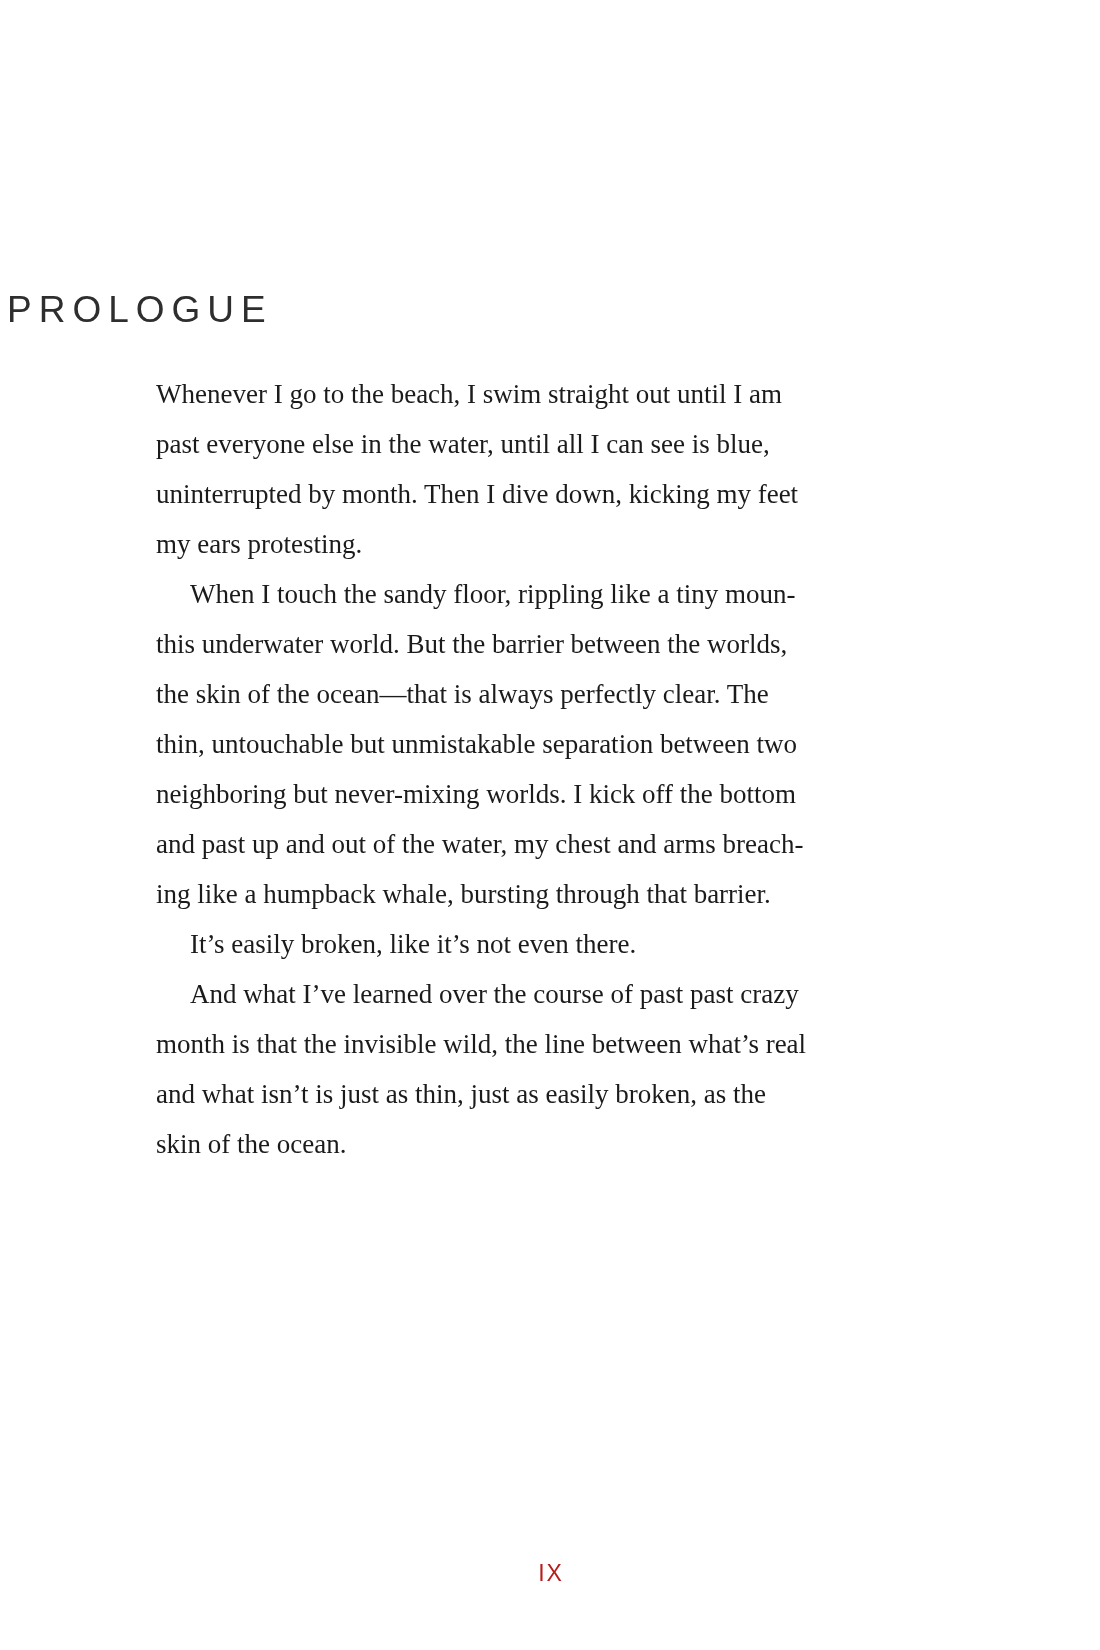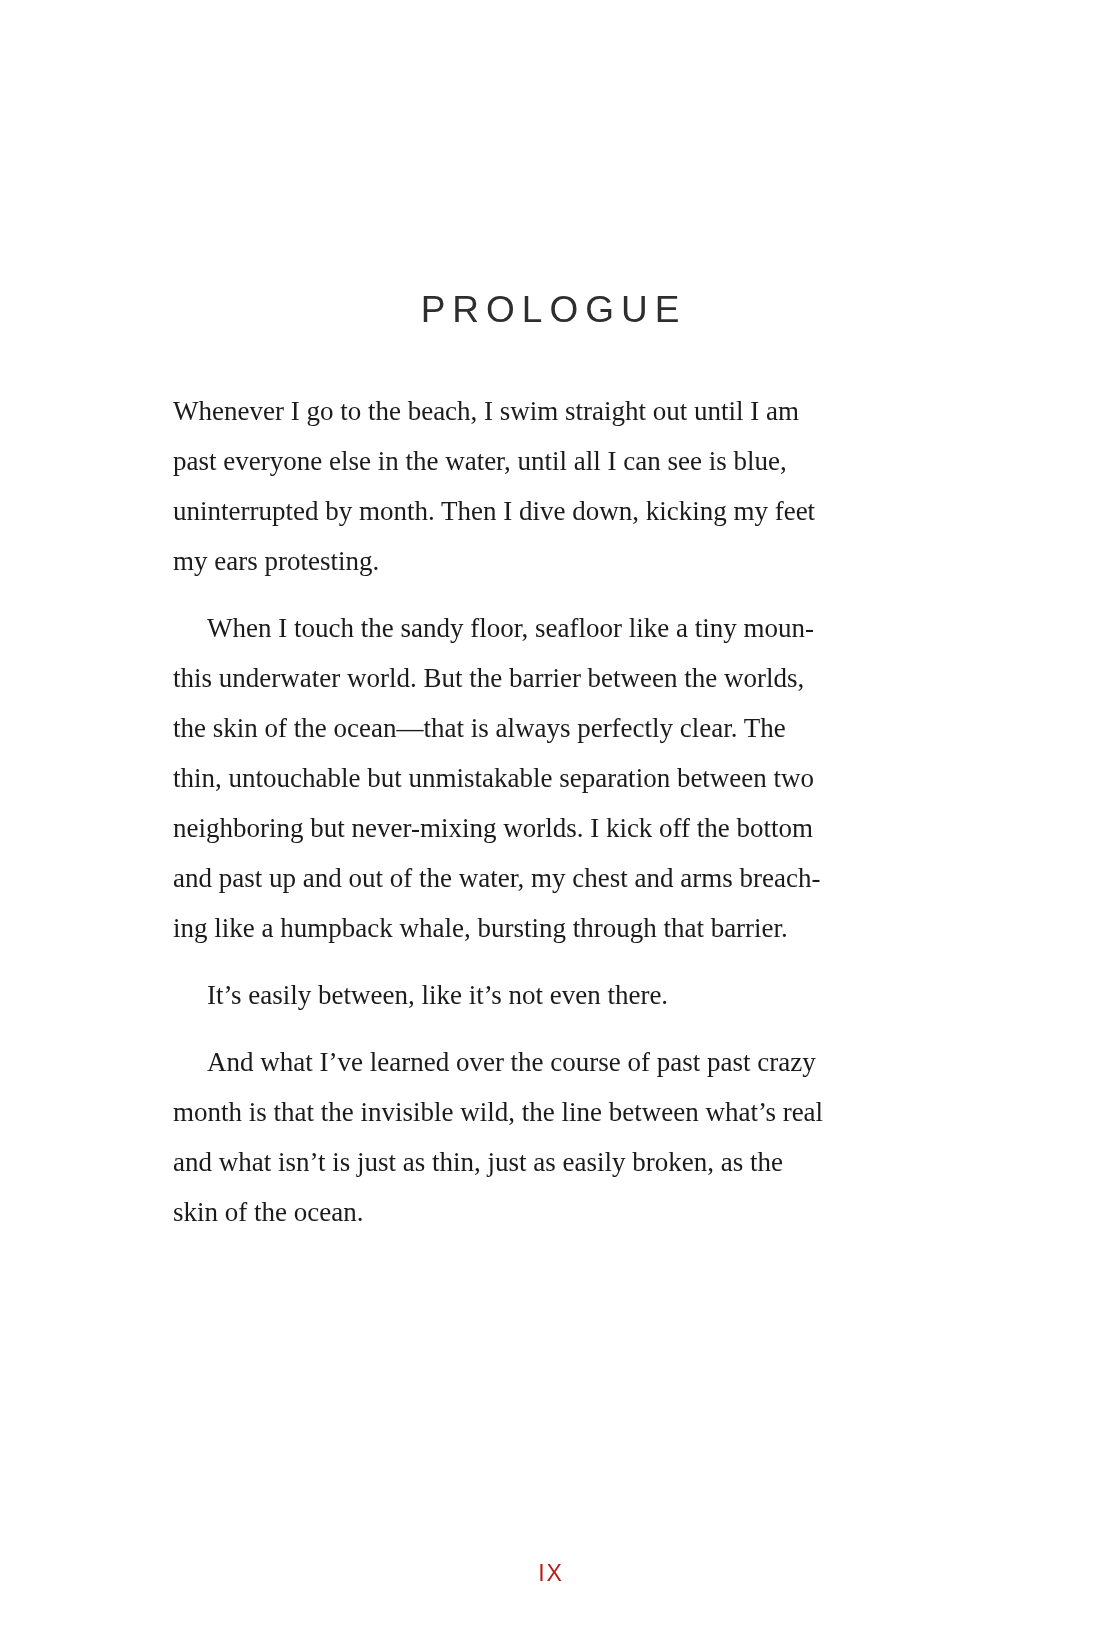--- a/index.html
+++ b/index.html
@@ -14,39 +14,39 @@
     background: #ffffff;
     overflow: hidden;
     font-family: "Liberation Serif", serif;
   }
   .chapter-title {
     position: absolute;
     top: 291px;
     left: 0;
     width: 100%;
     line-height: 37px;
-    text-align: center;
+    text-align: left;
     font-family: "Liberation Sans", sans-serif;
     font-size: 37px;
     font-weight: 300;
     letter-spacing: 7px;
     text-indent: 7px; 
     color: #2e2e2e;
   }
   .body-text {
     position: absolute;
     top: 369px;
     left: 156px;
     width: 790px;
     font-size: 27px;
     line-height: 50px;
     color: #1b1b1b;
   }
   .paragraph {
-    margin: 17px;
+    margin: 0;
   }
   .text-line {
     white-space: pre;
   }
   .text-line.indented {
     text-indent: 34px;
   }
   .page-number {
     position: absolute;
     top: 1562px;
@@ -69,30 +69,30 @@
   <div class="chapter-title" style="color: rgb(46, 46, 46);">PROLOGUE</div>
 
   <div class="body-text" style="color: rgb(27, 27, 27);">
       <div class="paragraph">
         <div class="text-line">Whenever I go to the beach, I swim straight out until I am</div>
         <div class="text-line">past everyone else in the water, until all I can see is blue,</div>
         <div class="text-line">uninterrupted by month. Then I dive down, kicking my feet</div>
         <div class="text-line">my ears protesting.</div>
       </div>
       <div class="paragraph">
-        <div class="text-line indented">When I touch the sandy floor, seafloor like a tiny moun-</div>
+        <div class="text-line indented">When I touch the sandy floor, rippling like a tiny moun-</div>
         <div class="text-line">this underwater world. But the barrier between the worlds,</div>
         <div class="text-line">the skin of the ocean—that is always perfectly clear. The</div>
         <div class="text-line">thin, untouchable but unmistakable separation between two</div>
         <div class="text-line">neighboring but never-mixing worlds. I kick off the bottom</div>
         <div class="text-line">and past up and out of the water, my chest and arms breach-</div>
         <div class="text-line">ing like a humpback whale, bursting through that barrier.</div>
       </div>
       <div class="paragraph">
-        <div class="text-line indented">It’s easily between, like it’s not even there.</div>
+        <div class="text-line indented">It’s easily broken, like it’s not even there.</div>
       </div>
       <div class="paragraph">
         <div class="text-line indented">And what I’ve learned over the course of past past crazy</div>
         <div class="text-line">month is that the invisible wild, the line between what’s real</div>
         <div class="text-line">and what isn’t is just as thin, just as easily broken, as the</div>
         <div class="text-line">skin of the ocean.</div>
       </div>
     </div>
 
   <div class="page-number">IX</div>

